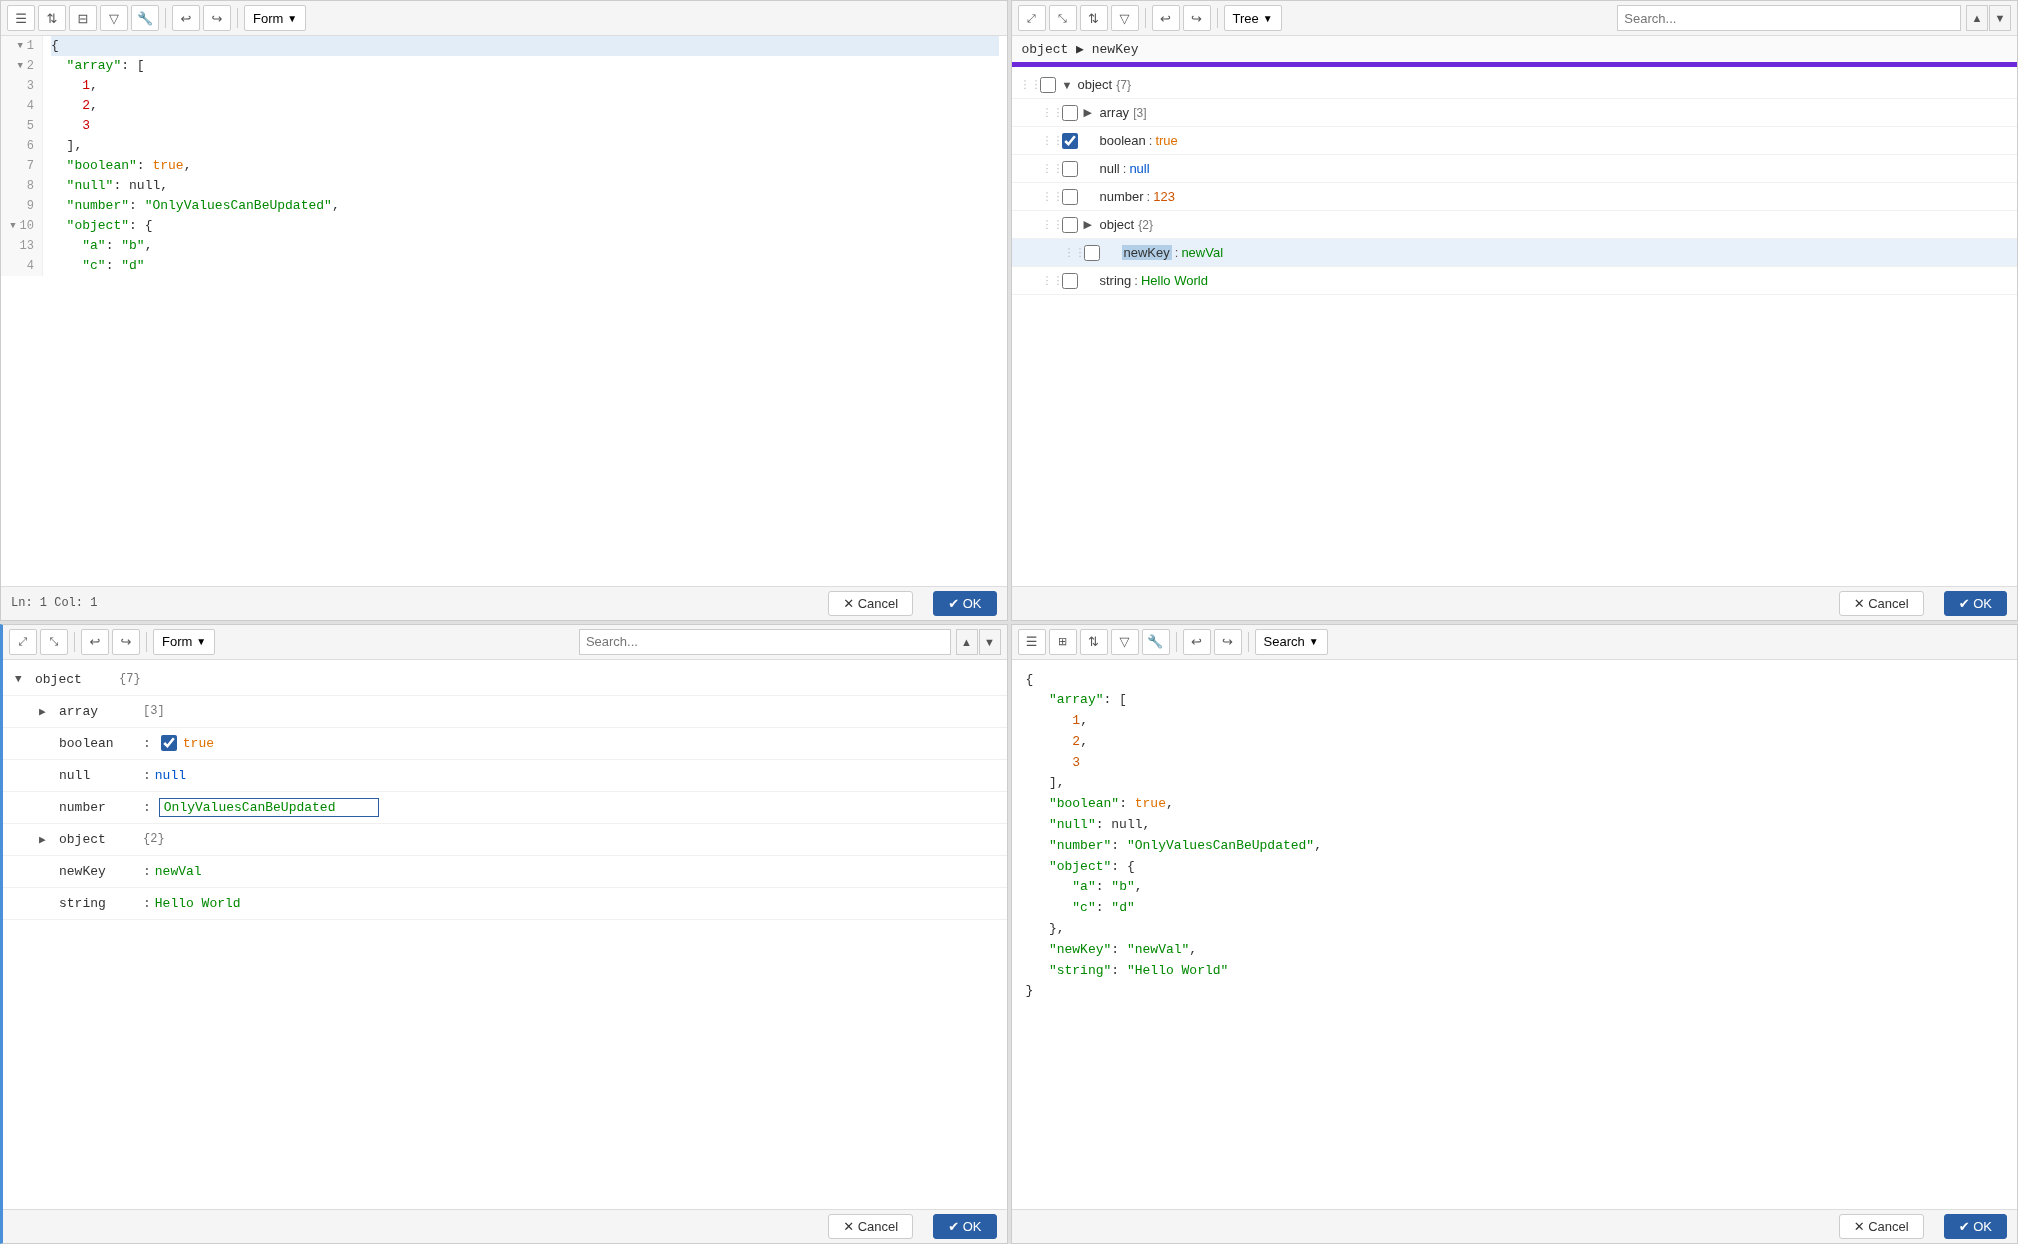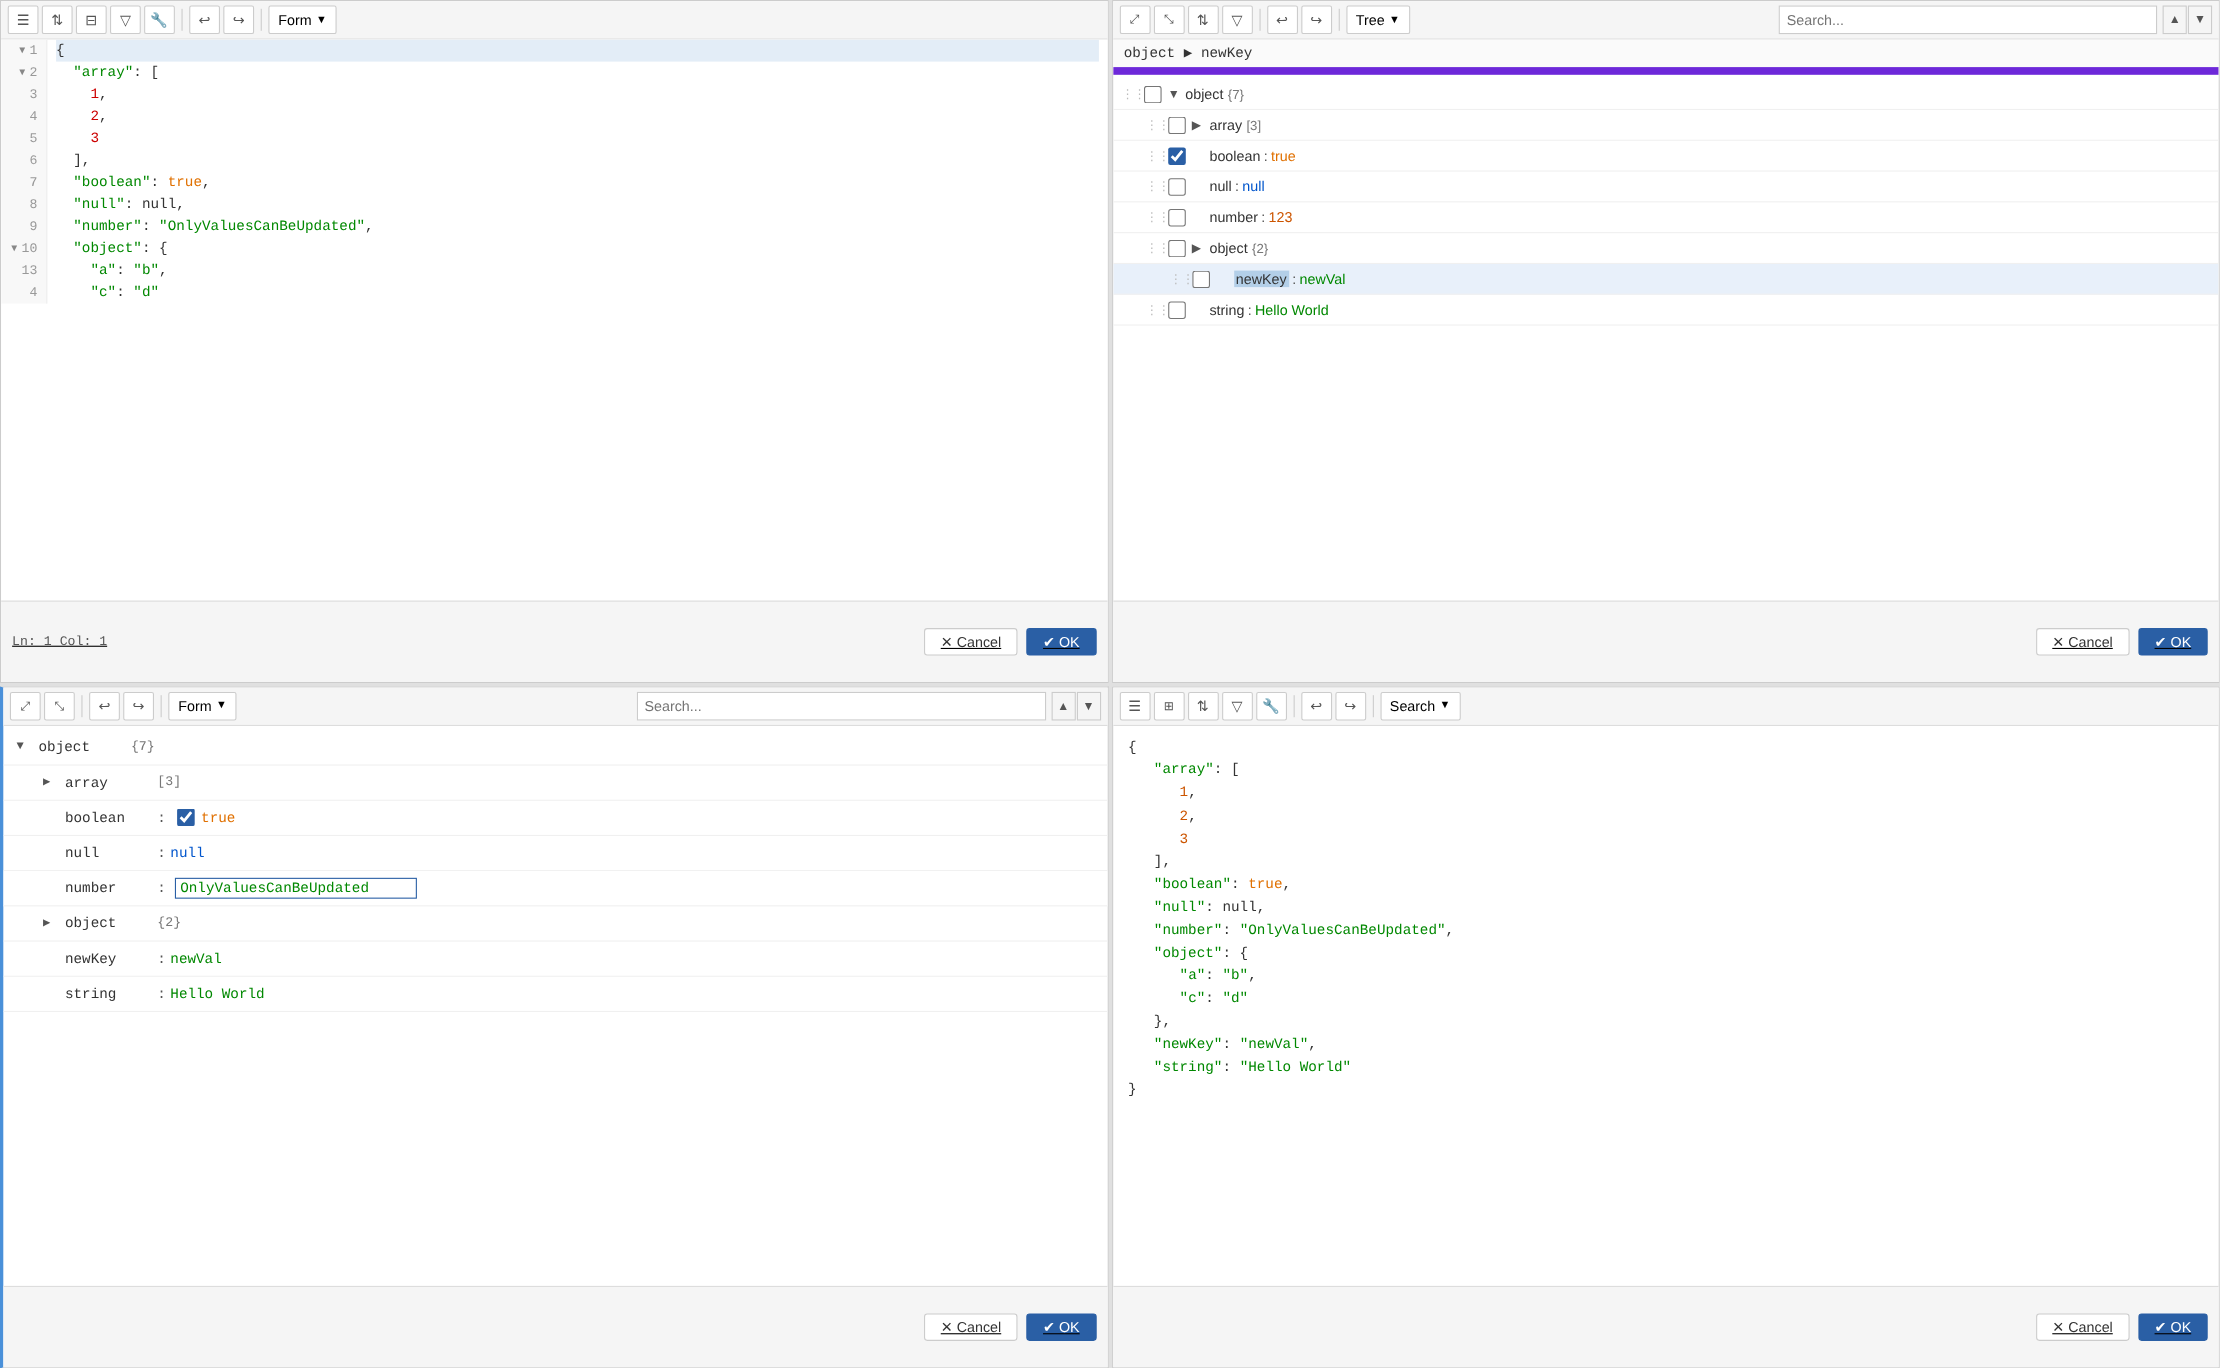--- a/index.html
+++ b/index.html
@@ -76,38 +76,37 @@
       align-items: center;
       justify-content: center;
       font-size: 11px;
       color: #555;
     }
     .breadcrumb {
       padding: 5px 10px;
       font-size: 13px;
       color: #333;
       background: #fafafa;
-      border-bottom: 7px solid #6d28d9;
+      border-bottom: 5px solid #6d28d9;
       flex-shrink: 0;
     }
     .panel-content {
       flex: 1;
       overflow: auto;
       padding: 4px 0;
     }
     .footer-bar {
       display: flex;
       justify-content: flex-end;
       align-items: center;
-      padding: 24px 10px;
+      padding: 4px 10px;
       border-top: 1px solid #ddd;
       background: #f5f5f5;
-      gap: 8px;
+      gap: 20px;
       flex-shrink: 0;
-      text-decoration: underline;
     }
     .footer-left {
       display: flex;
       flex: 1;
       align-items: center;
     }
     .status-text {
       font-size: 12px;
       color: #555;
       font-family: 'Courier New', monospace;

